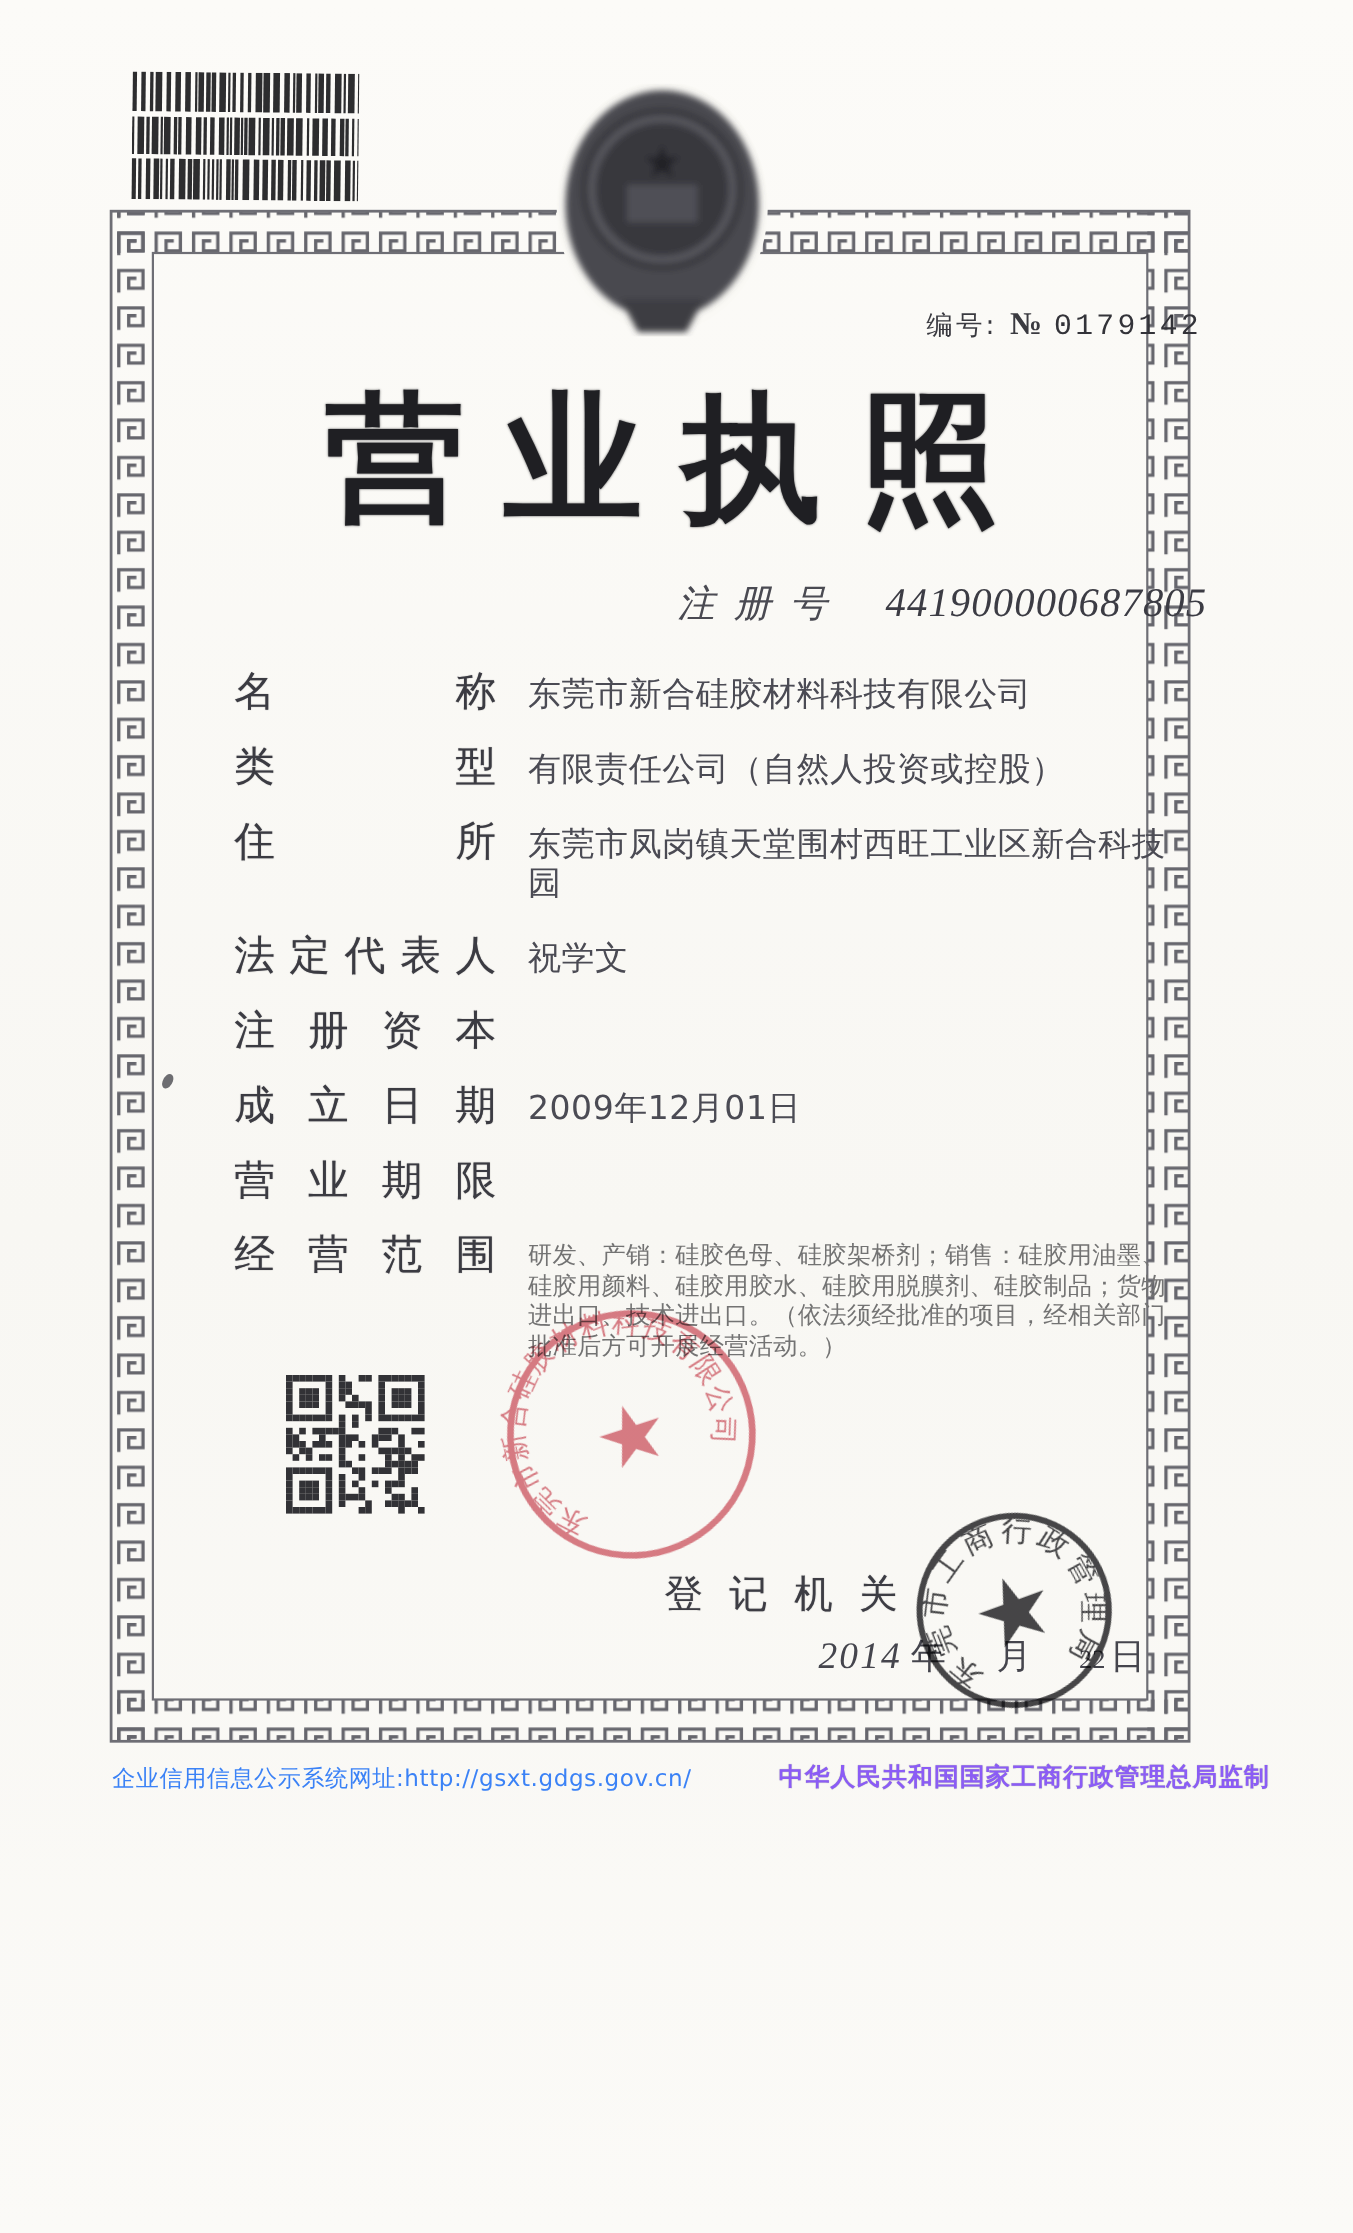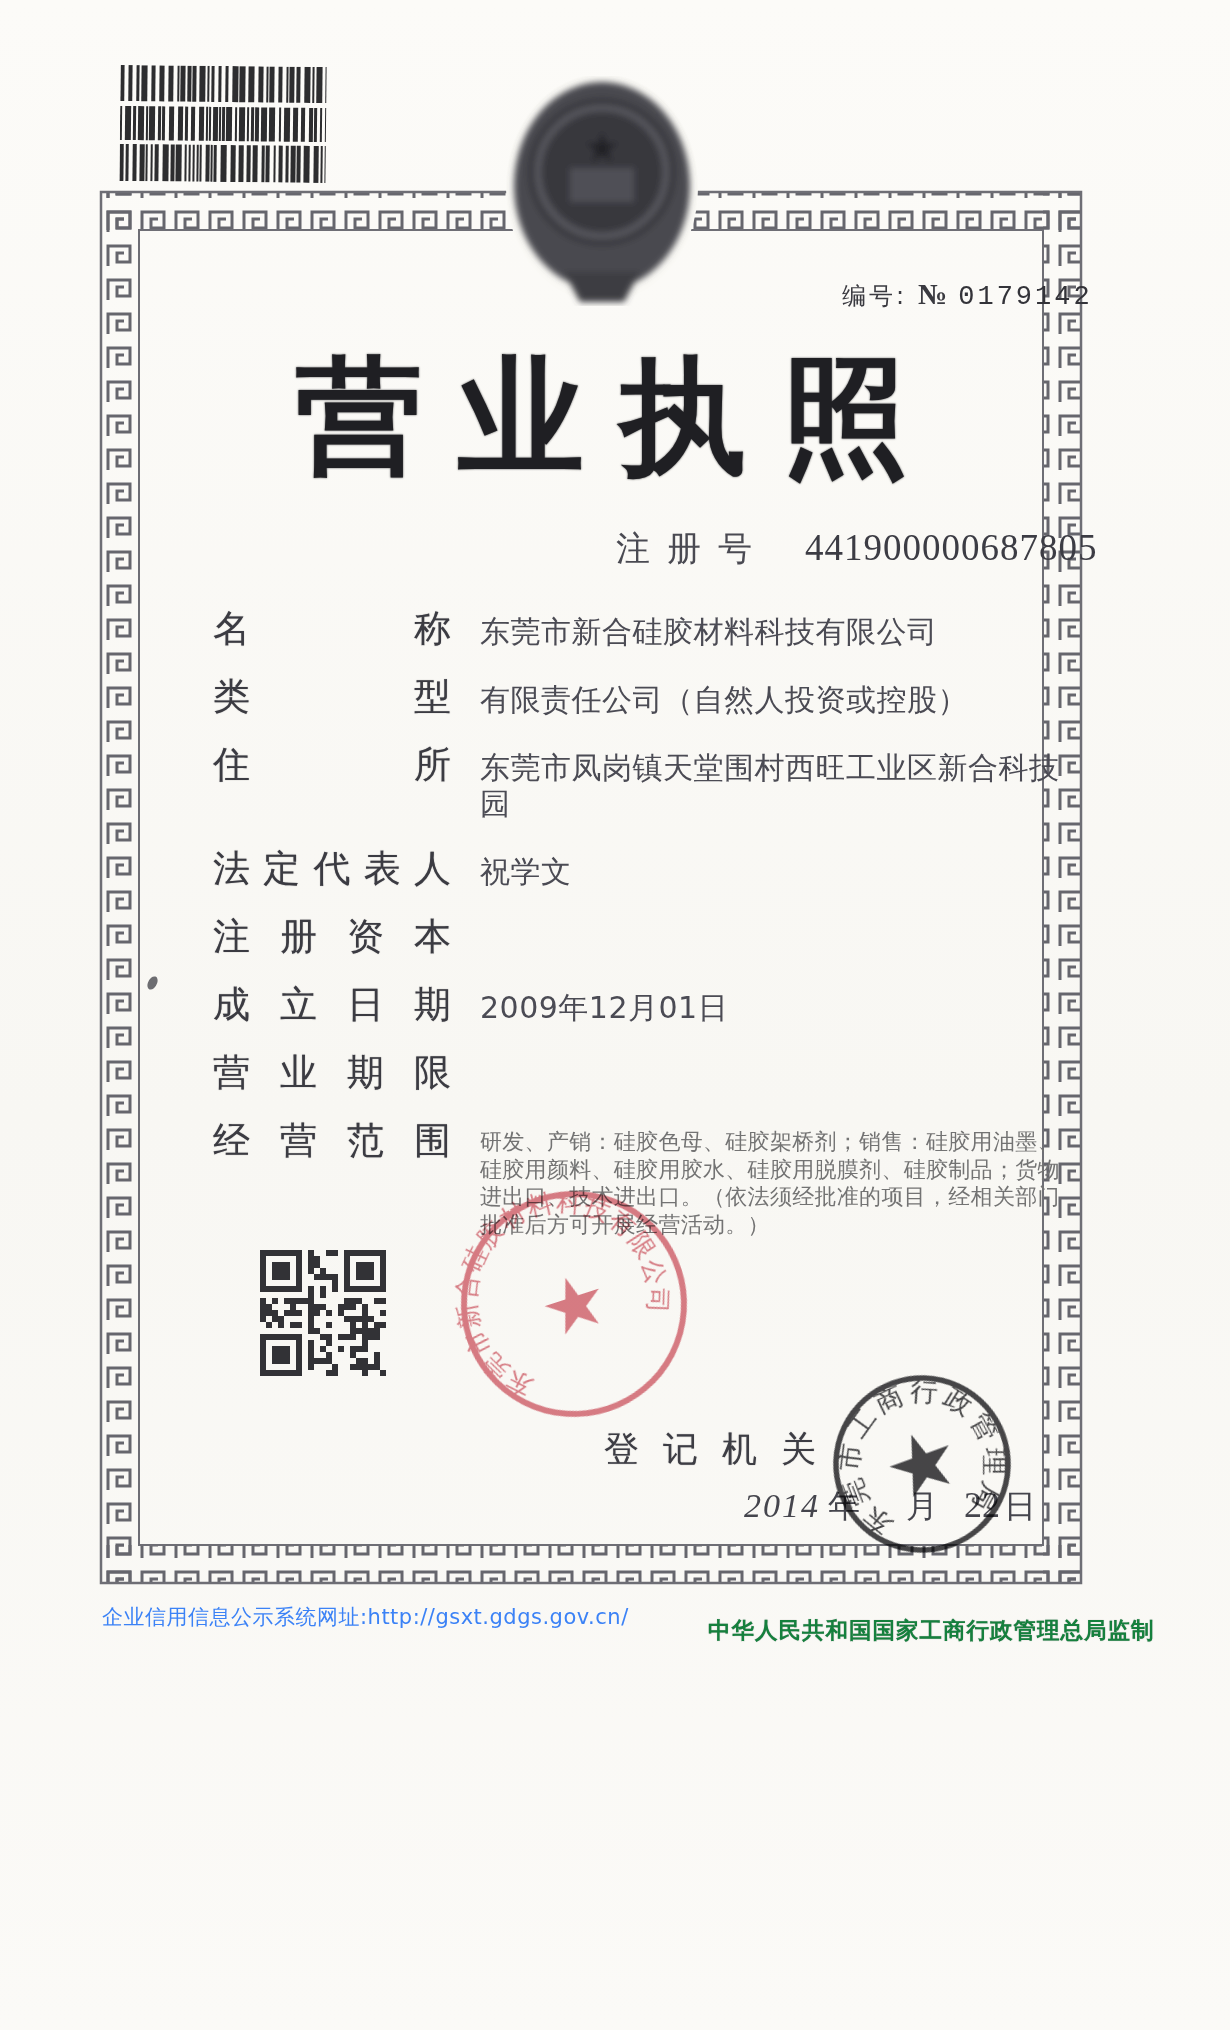--- a/index.html
+++ b/index.html
@@ -19,48 +19,48 @@
   .serial .num{font-size:27px;font-family:Liberation Mono, monospace;letter-spacing:3px;color:#333339;}
   
   .frame{left:0;top:0;z-index:1;}
   
   .license-title{
     left:296px;top:334px;width:612px;display:flex;justify-content:space-between;
     font-size:126px;font-weight:bold;font-family:"Liberation Serif","DejaVu Serif",serif;
     color:#1f1f23;z-index:3;text-shadow:0 0 2px rgba(20,20,22,.85);
   }
   
-  .regno{left:616px;top:526px;display:flex;align-items:baseline;gap:36px;z-index:3;}
+  .regno{left:616px;top:526px;display:flex;align-items:baseline;gap:36px;z-index:3;font-style:italic;}
   .regno .lab{font-size:34px;letter-spacing:17px;color:#4a4a52;}
   .regno .num{font-size:37px;font-family:"Liberation Serif","DejaVu Serif",serif;letter-spacing:1px;color:#3c3c44;}
   
   .fields{left:213px;top:610px;width:868px;z-index:3;}
   .field-row{display:flex;align-items:flex-start;min-height:40px;margin-bottom:28px;}
   .field-label{
     width:238px;flex-shrink:0;display:flex;justify-content:space-between;
     font-size:37px;line-height:1.05;color:#3b3b42;font-weight:500;
     text-shadow:0 0 1px rgba(40,40,46,.55);
   }
   .field-value{margin-left:29px;width:602px;font-size:30px;line-height:1.2;letter-spacing:.5px;color:#4b4b54;padding-top:4px;}
   .field-value.small{font-size:22px;line-height:1.26;letter-spacing:.3px;width:618px;padding-top:6px;color:#737373;}
   
   .qr{left:257px;top:1247px;width:133px;height:133px;z-index:3;opacity:.92;}
   .company-seal{left:452px;top:1182px;width:244px;height:244px;z-index:5;mix-blend-mode:multiply;transform:rotate(-18deg);}
   .registry-label{left:604px;top:1426px;font-size:35px;letter-spacing:24px;color:#3d3d44;font-weight:500;z-index:3;text-shadow:0 0 1px rgba(40,40,46,.5);}
   .issue-date{left:744px;top:1484px;display:flex;align-items:baseline;z-index:3;color:#45454d;}
   .issue-date .yr{font-size:34px;font-family:"Liberation Serif","DejaVu Serif",serif;letter-spacing:2px;font-style:italic;}
   .issue-date .u1{font-size:32px;margin-left:8px;}
   .issue-date .u2{font-size:32px;margin-left:46px;}
-  .issue-date .dy{font-size:36px;margin-left:26px;font-family:"Liberation Serif","DejaVu Serif",serif;}
+  .issue-date .dy{font-size:24px;margin-left:43px;font-family:"Liberation Serif","DejaVu Serif",serif;}
   .issue-date .u3{font-size:32px;margin-left:4px;}
   .registry-seal{left:824px;top:1366px;width:196px;height:196px;z-index:6;mix-blend-mode:multiply;transform:rotate(-20deg);}
   .comma-artifact{left:148px;top:976px;width:9px;height:14px;border-radius:60% 40% 60% 40%;background:#4a4a50;transform:rotate(18deg);z-index:3;opacity:.8;}
   
   .footer-left{left:102px;top:1603px;font-size:21px;letter-spacing:.5px;color:#3b82f6;z-index:3;}
-  .footer-right{left:708px;top:1600px;font-size:22.5px;letter-spacing:1px;color:#15803d;font-weight:600;z-index:3;text-shadow:0 0 1px rgba(40,40,46,.4);margin-top:15px;}
+  .footer-right{left:708px;top:1600px;font-size:22.5px;letter-spacing:1px;color:#8b5cf6;font-weight:600;z-index:3;text-shadow:0 0 1px rgba(40,40,46,.4);}
 </style>
 </head>
 <body>
 
 <svg class="abs frame" width="1230" height="2030">
   <defs>
     <pattern id="meander" width="34" height="34" patternUnits="userSpaceOnUse">
       <path d="M6 28 V8 H28 V24 H15 V15 H22" fill="none" stroke="#66666d" stroke-width="3"></path>
     </pattern>
   </defs>

